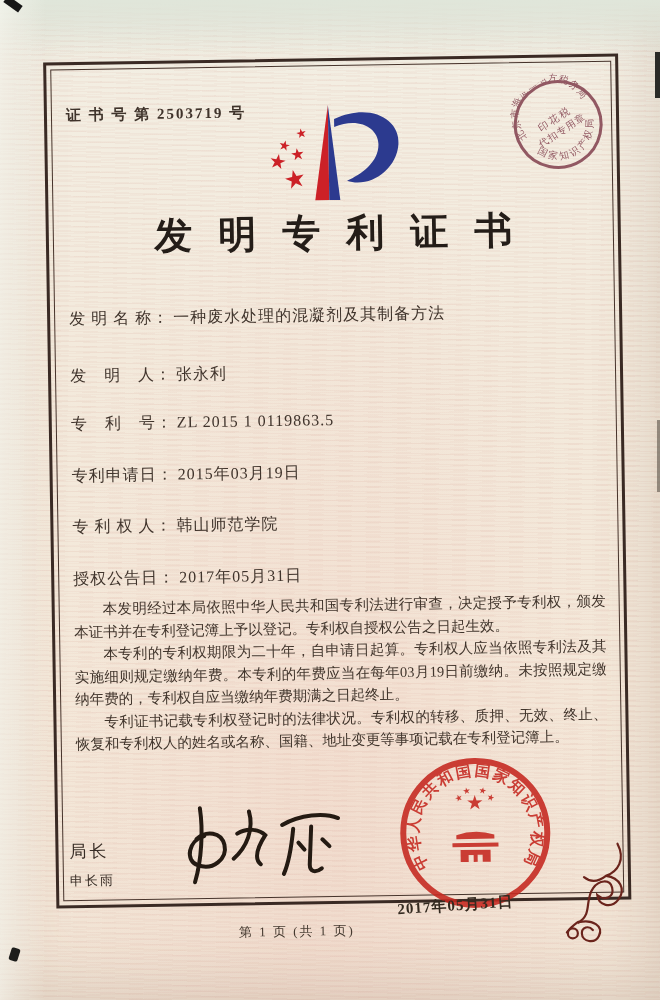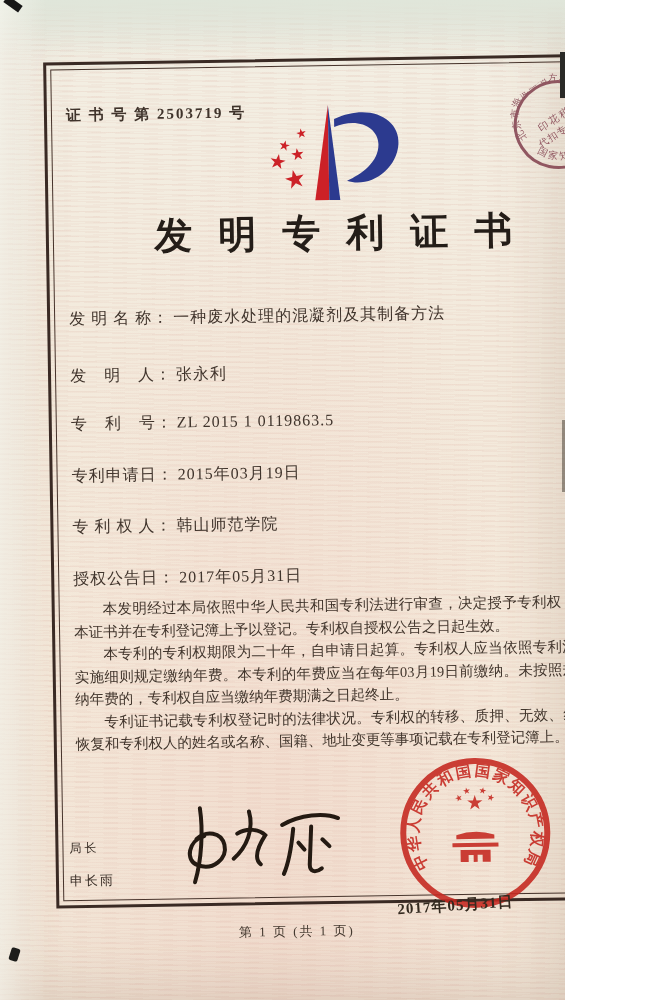--- a/index.html
+++ b/index.html
@@ -1,18 +1,18 @@
 <!DOCTYPE html>
 <html><head>
 <meta charset="utf-8">
 <style>
   * { margin:0; padding:0; box-sizing:border-box; }
   body { width:671px; height:1000px; font-family:"Liberation Serif","DejaVu Serif",serif; }
   .page {
-    position:relative; width:565px; height:1000px; overflow:hidden;
+    position:relative; width:660px; height:1000px; overflow:hidden;
     background:
       radial-gradient(ellipse at 50% 85%, rgba(233,168,156,0.16), rgba(0,0,0,0) 60%),
       repeating-linear-gradient(2deg, rgba(214,158,146,0.10) 0 1.5px, rgba(0,0,0,0) 1.5px 5px),
       repeating-linear-gradient(-2deg, rgba(214,158,146,0.07) 0 1.5px, rgba(0,0,0,0) 1.5px 6px),
       linear-gradient(180deg,#eef0e6 0%,#f3eee2 8%,#f3eadc 35%,#f4e8d9 70%,#f1e4d5 100%);
     box-shadow: inset 0 0 70px rgba(110,85,65,0.20);
   }
   .top-backing { position:absolute; left:0; top:0; width:100%; height:58px;
     background:linear-gradient(180deg,#e0e6da 0%, rgba(224,230,218,0) 95%); }
   .left-backing { position:absolute; left:0; top:0; width:46px; height:100%;
@@ -39,21 +39,21 @@
 
   .field { position:absolute; left:22px; font-size:16px; color:#40342c; letter-spacing:1px; }
   .field .val { margin-left:4px; }
   .f0 { top:247px; } .f1 { top:304px; } .f2 { top:352px; }
   .f3 { top:404px; } .f4 { top:455px; } .f5 { top:507px; }
 
   .body-text { position:absolute; left:22px; top:536px; width:532px;
     font-size:14.5px; line-height:22.5px; color:#41352c; text-align:justify; }
   .body-text p { text-indent:2em; margin:0; }
 
-  .signer-title { position:absolute; left:14px; top:778px; font-size:12px; color:#372c25; letter-spacing:3px; }
+  .signer-title { position:absolute; left:14px; top:778px; font-size:17px; color:#372c25; letter-spacing:3px; }
   .signer-name  { position:absolute; left:14px; top:810px; font-size:13px; color:#372c25; letter-spacing:2px; }
 
   .signature { position:absolute; left:115px; top:742px; width:185px; height:85px; z-index:4; }
 
   .seal { position:absolute; left:343px; top:700px; width:154px; height:154px;
     z-index:3; opacity:0.88; }
   .seal-date { position:absolute; left:341px; top:840px; z-index:5; font-size:15px;
     color:#33291f; font-weight:600; letter-spacing:1px; transform:rotate(-3deg); }
 
   .flourish { position:absolute; left:500px; top:786px; width:76px; height:106px; }

